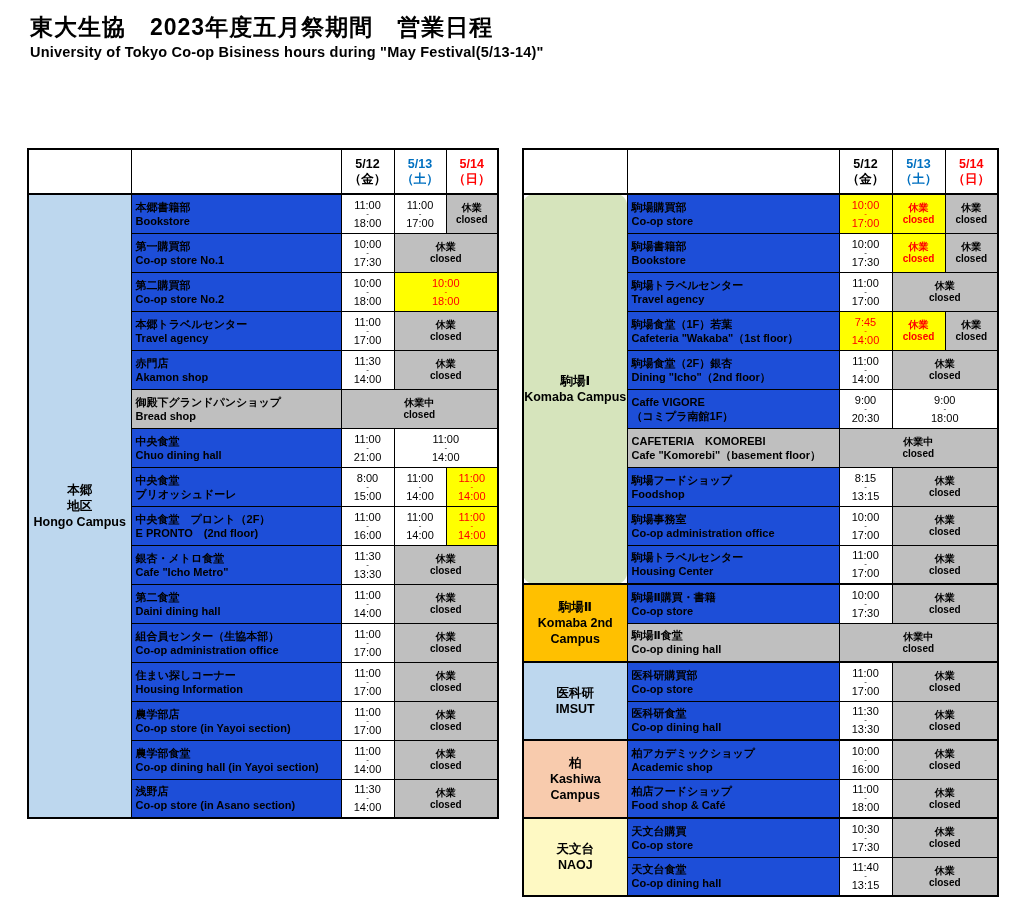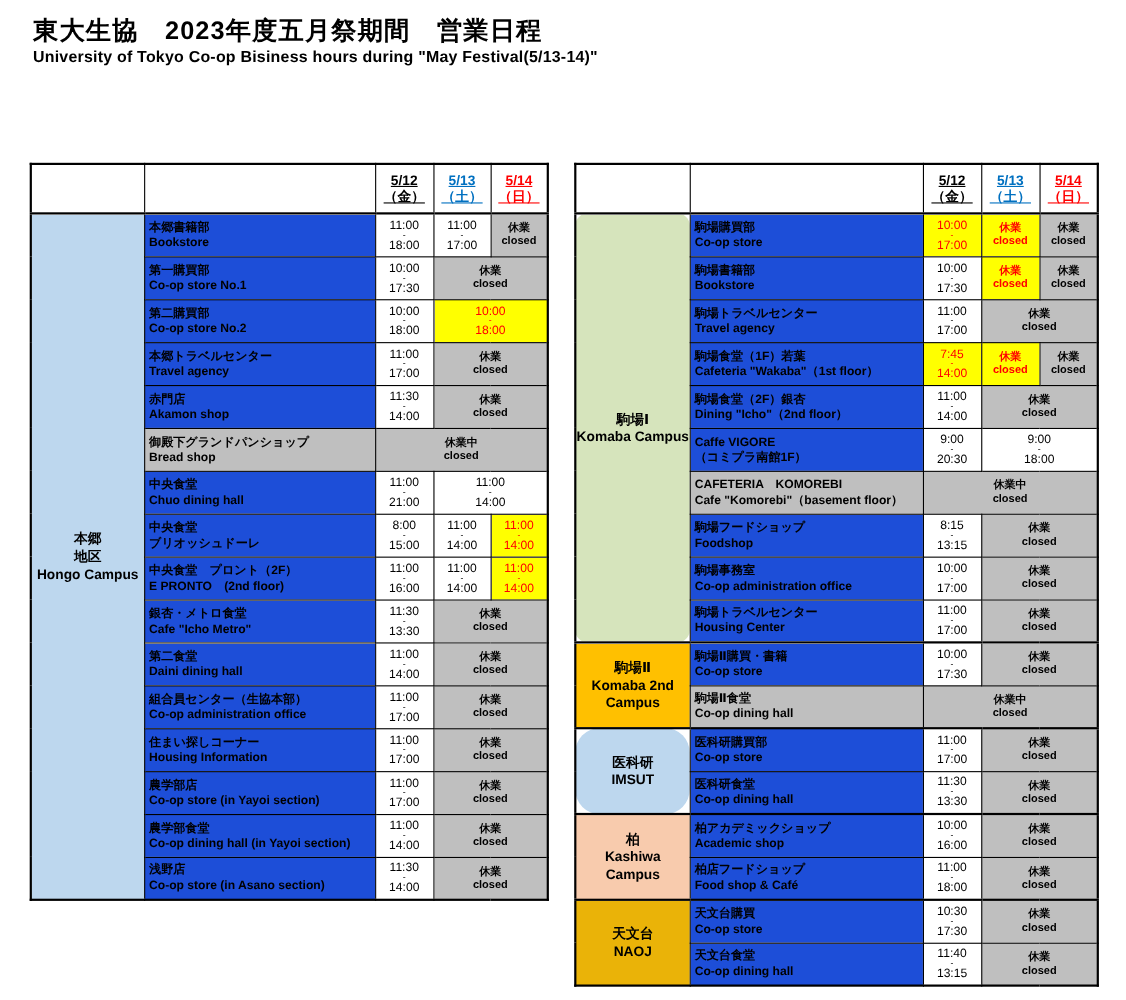--- a/index.html
+++ b/index.html
@@ -16,21 +16,21 @@
     position:absolute;left:30px;top:44px;
     font-size:14.5px;font-weight:bold;color:#000;letter-spacing:0.2px;white-space:nowrap;
   }
   table.sched{
     position:absolute;border-collapse:collapse;table-layout:fixed;
     border:2px solid #000;background:#fff;
   }
   .sched th,.sched td{border:1px solid #000;padding:0;overflow:hidden;}
   .sched thead tr{height:45px;}
   .sched tbody tr{height:39px;}
-  .sched thead th{border-bottom:2px solid #000;background:#fff;text-decoration:underline;}
+  .sched thead th{border-bottom:2px solid #000;background:#fff;}
   th.datehead{font-size:12.5px;font-weight:bold;text-align:center;vertical-align:middle;}
   th.datehead .d{line-height:15px;}
   th.datehead .w{line-height:15px;}
   tr.section-top td{border-top:2px solid #000;}
   td.campus-cell{
     text-align:center;vertical-align:middle;font-weight:bold;font-size:12.5px;color:#000;
     border-right:1px solid #000;
   }
   td.campus-cell .cl{line-height:16px;}
   td.name-cell{
@@ -562,21 +562,21 @@
           <td class="name-cell gray">
             <div class="l1">駒場Ⅱ食堂</div>
             <div class="l2">Co-op dining hall</div>
           </td>
           <td class="cell-closed" colspan="3">
             <div class="jp">休業中</div>
             <div class="en">closed</div>
           </td>
         </tr>
         <tr class="section-top">
-          <td class="campus-cell" rowspan="2" style="background: rgb(189, 215, 238); border-radius: 22px;">
+          <td class="campus-cell" rowspan="2" style="background: rgb(189, 215, 238);">
             <div class="cl">医科研</div>
             <div class="cl">IMSUT</div>
           </td>
           <td class="name-cell">
             <div class="l1">医科研購買部</div>
             <div class="l2">Co-op store</div>
           </td>
           <td class="cell-hours" colspan="1">
             <div class="t">11:00</div>
             <div class="dash">-</div>
@@ -631,21 +631,21 @@
             <div class="t">11:00</div>
             <div class="dash">-</div>
             <div class="t">18:00</div>
           </td>
           <td class="cell-closed" colspan="2">
             <div class="jp">休業</div>
             <div class="en">closed</div>
           </td>
         </tr>
         <tr class="section-top">
-          <td class="campus-cell" rowspan="2" style="background: #eab308;">
+          <td class="campus-cell" rowspan="2" style="background: #fef9c3;">
             <div class="cl">天文台</div>
             <div class="cl">NAOJ</div>
           </td>
           <td class="name-cell">
             <div class="l1">天文台購買</div>
             <div class="l2">Co-op store</div>
           </td>
           <td class="cell-hours" colspan="1">
             <div class="t">10:30</div>
             <div class="dash">-</div>

